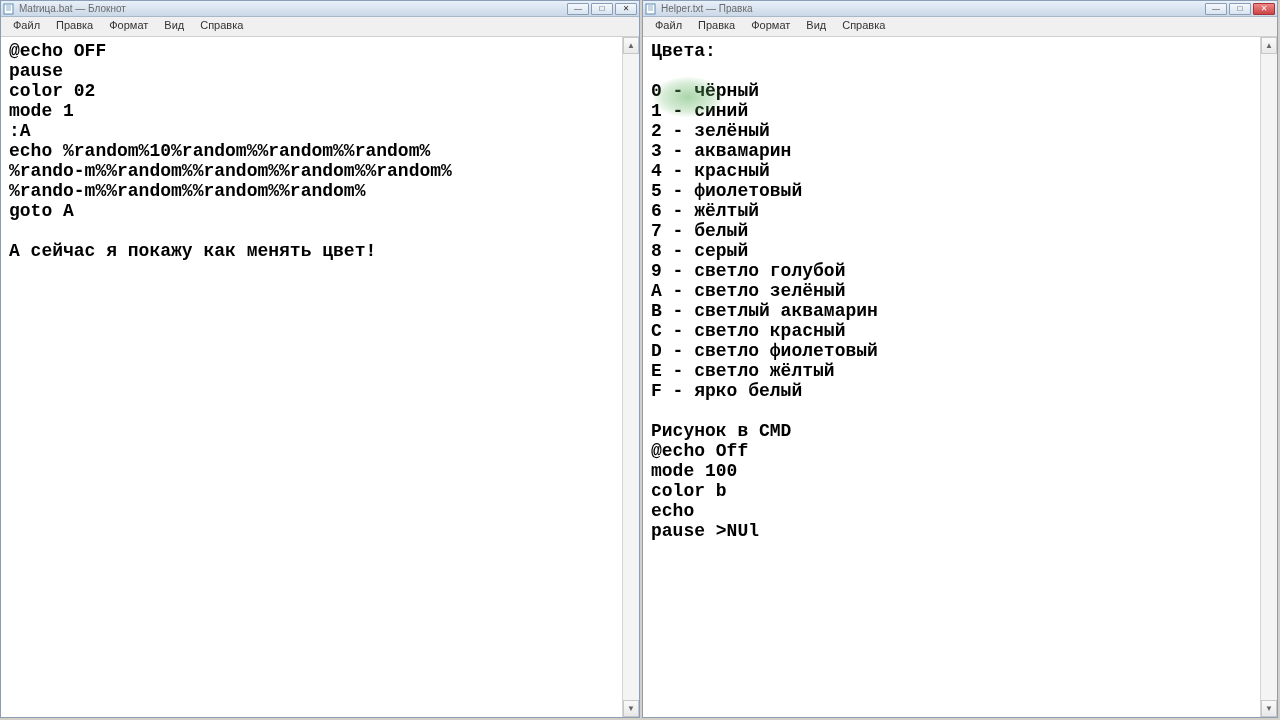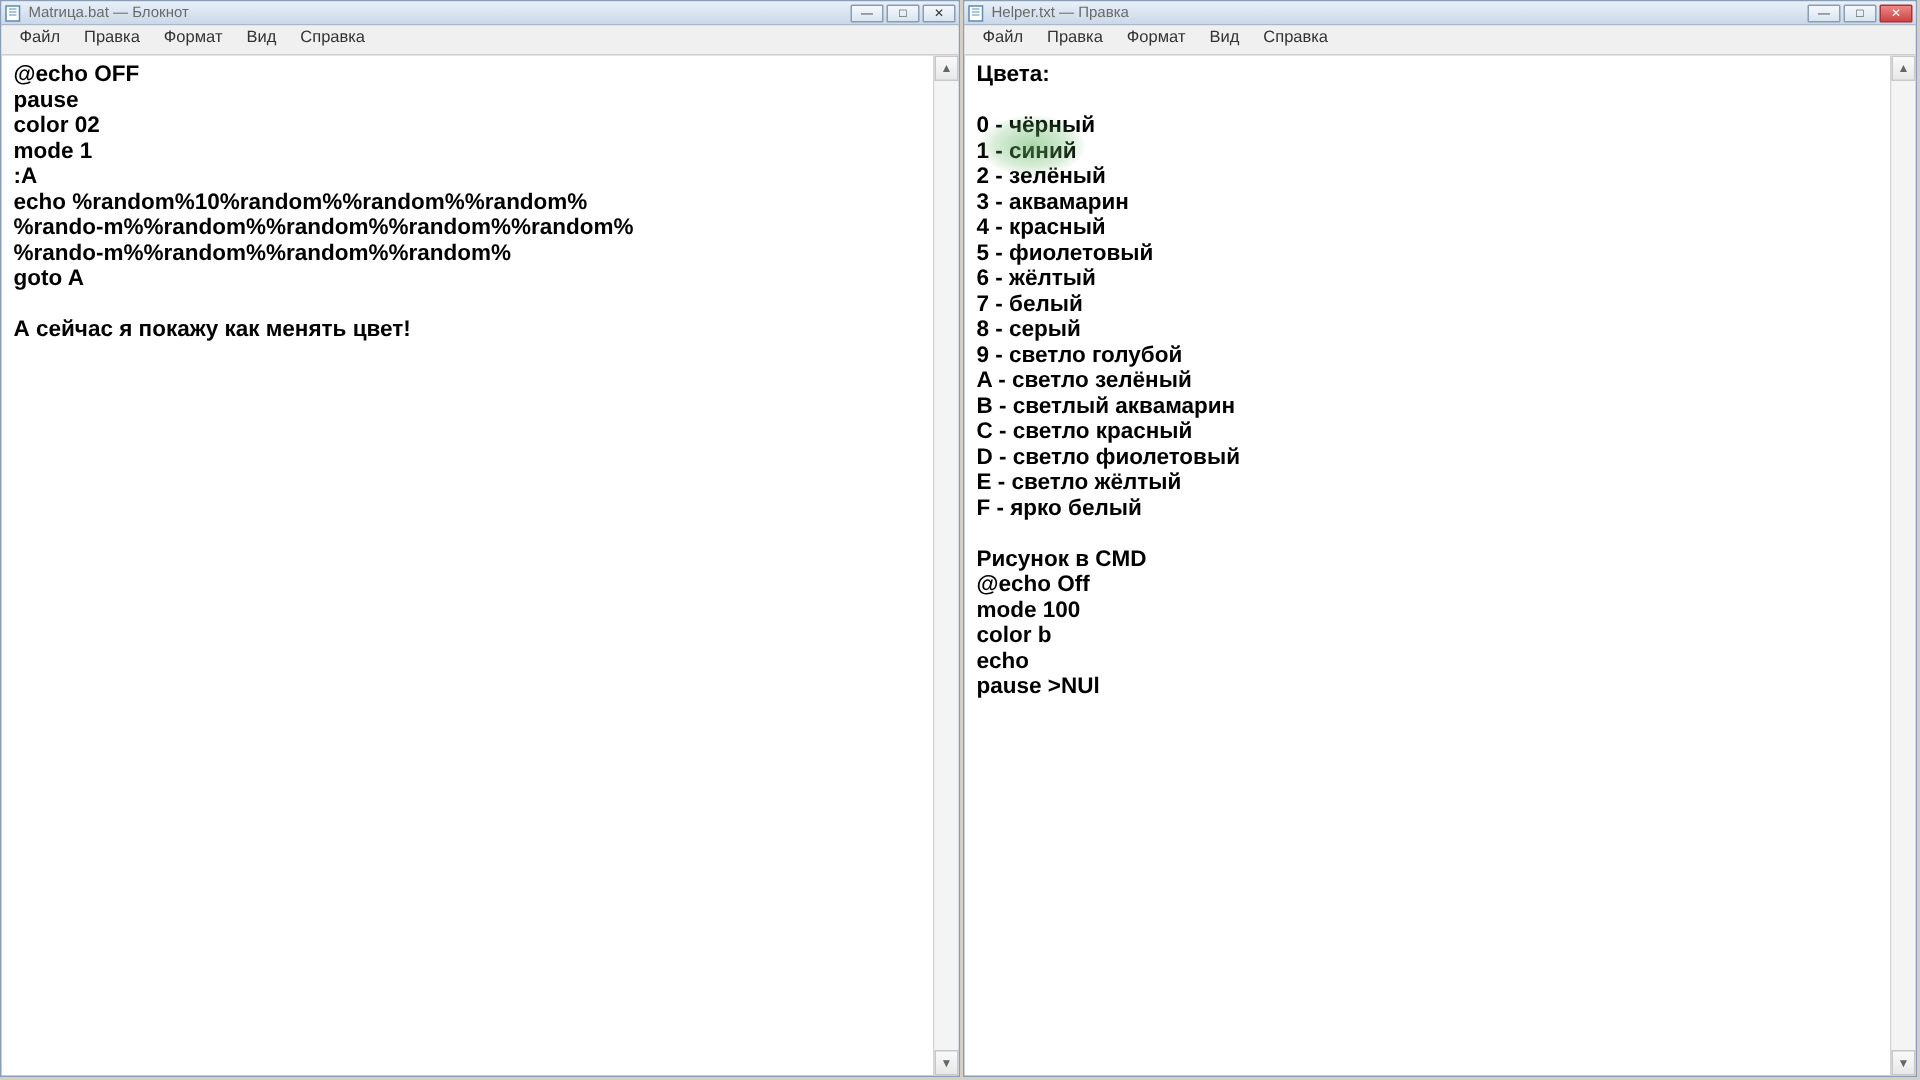--- a/index.html
+++ b/index.html
@@ -73,22 +73,22 @@
       padding: 2px 8px;
       cursor: pointer;
     }
     .editor-wrap {
       flex: 1;
       display: flex;
       overflow: hidden;
     }
     .editor {
       flex: 1;
-      font-family: Liberation Sans, sans-serif;
-      font-size: 15px;
+      font-family: Liberation Mono, monospace;
+      font-size: 18px;
       font-weight: bold;
       color: #000;
       white-space: pre;
       padding: 4px 8px;
       overflow: hidden;
       position: relative;
     }
     .scrollbar {
       width: 17px;
       background: #f0f0f0;

